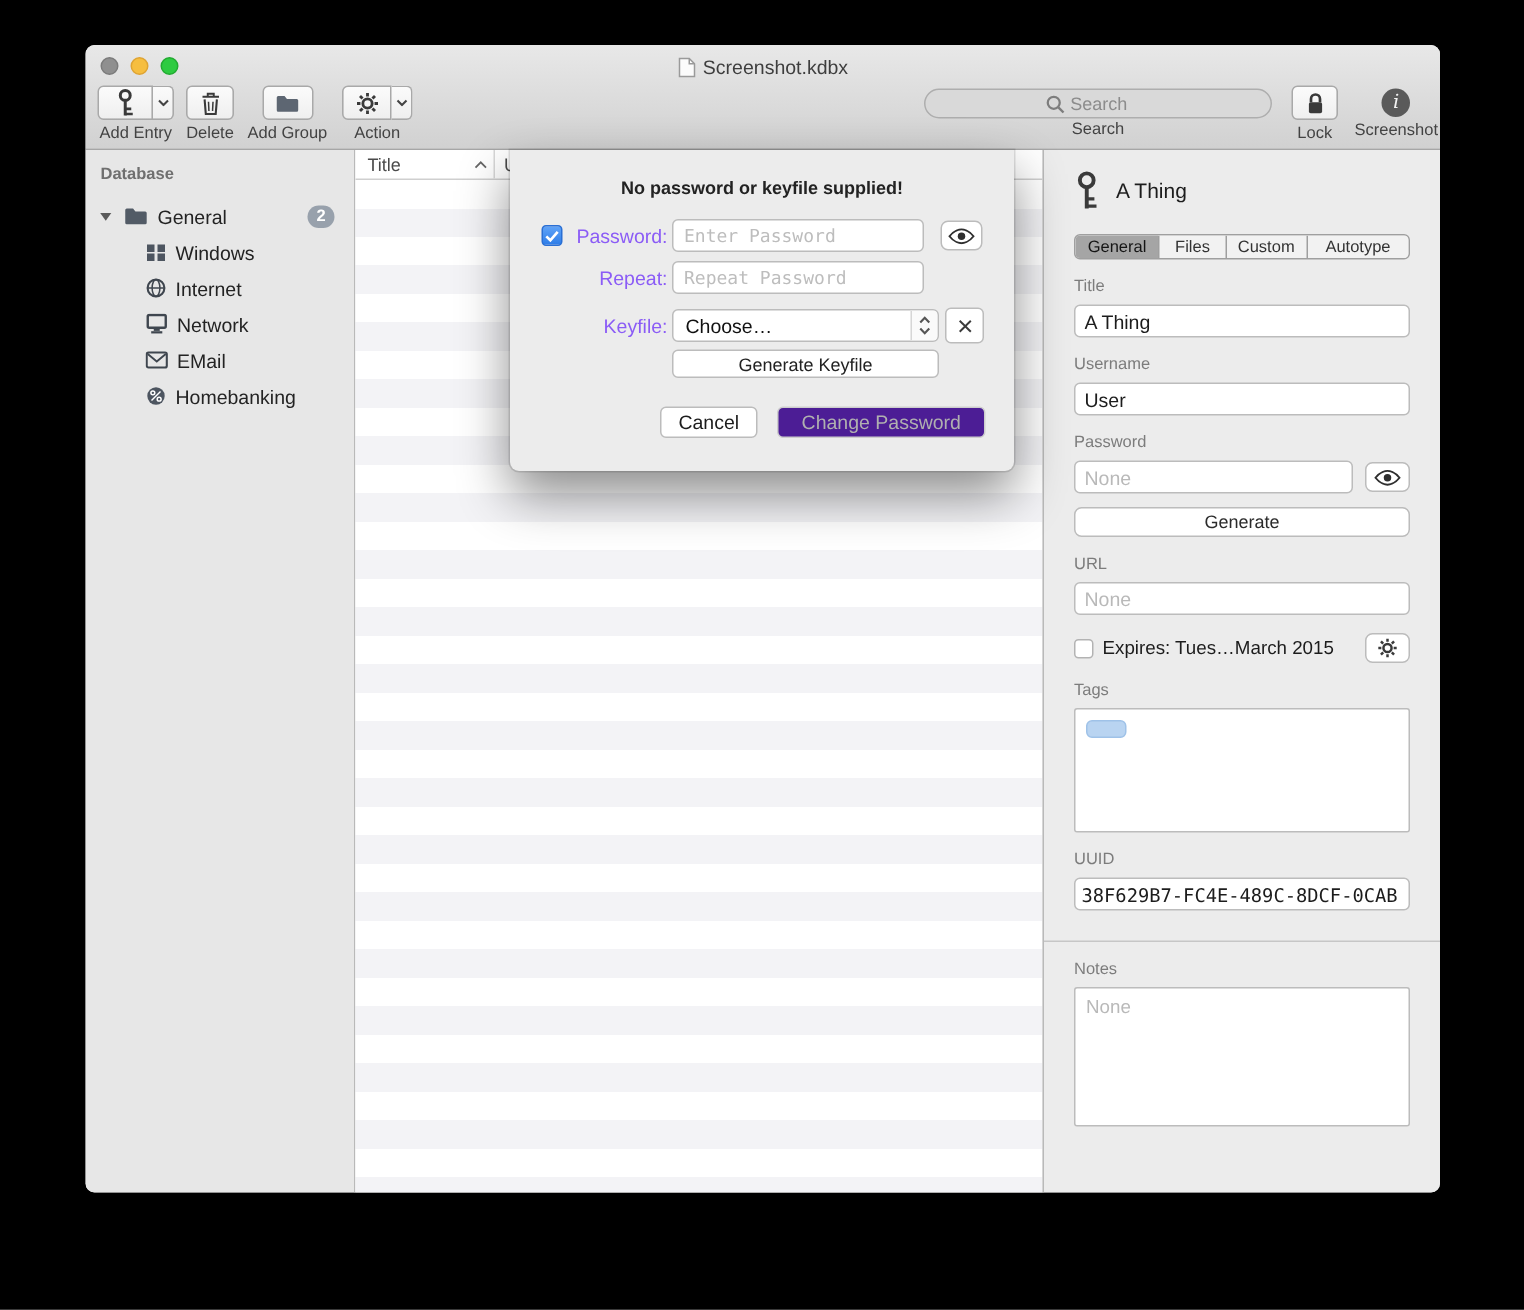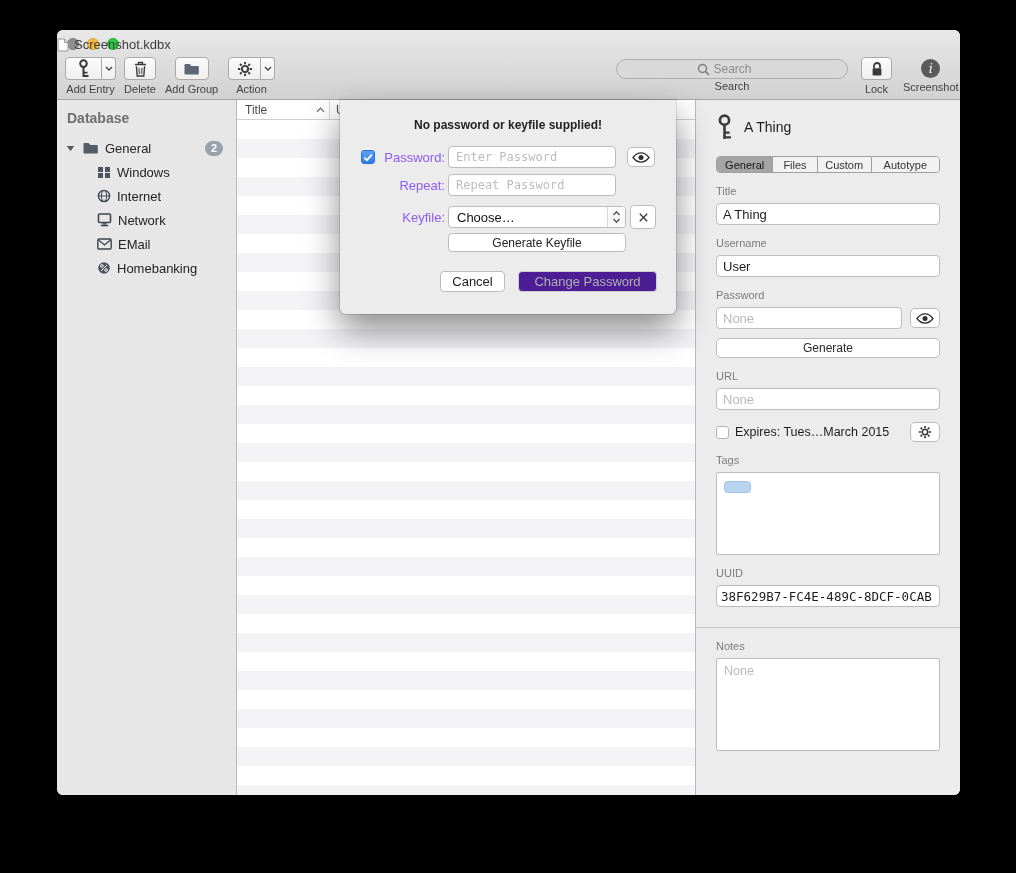--- a/index.html
+++ b/index.html
@@ -5,37 +5,37 @@
   *{margin:0;padding:0;box-sizing:border-box}
   html,body{width:1016px;height:873px;background:#000;font-family:"Liberation Sans",sans-serif;overflow:hidden;position:relative}
   .window{position:absolute;left:57px;top:30px;width:903px;height:765px;border-radius:6px;overflow:hidden;background:#ececec;box-shadow:0 22px 55px rgba(0,0,0,.6)}
   
   .chrome{position:absolute;left:0;top:0;width:100%;height:70px;background:linear-gradient(#e8e8e8,#d1d1d1);border-bottom:1px solid #a6a6a6;z-index:5}
   .traffic{position:absolute;left:10px;top:8px;display:flex;gap:8px}
   .tl{width:12px;height:12px;border-radius:50%;cursor:default}
   .tl.close{background:#8f8f8f;border:1px solid #7b7b7b}
   .tl.min{background:#f6be40;border:1px solid #dfa433}
   .tl.zoom{background:#2ecb41;border:1px solid #22ab31}
-  .title-wrap{position:absolute;left:0;right:0;top:6px;height:17px;display:flex;align-items:center;gap:5px}
+  .title-wrap{position:absolute;left:0;right:0;top:6px;height:17px;display:flex;justify-content:center;align-items:center;gap:5px}
   .win-title{font-size:13px;color:#3e3e3e}
   .tb-group{position:absolute;top:27px;display:flex;flex-direction:column;align-items:center}
   .tb-label{font-size:11px;color:#434343;margin-top:3px;white-space:nowrap}
   .tb-btn{height:23px;background:linear-gradient(#fbfbfb,#efefef);border:1px solid #a9a9a9;border-radius:4px;display:flex;align-items:center;justify-content:center}
   .split{display:flex}
   .split .main-part{border-radius:4px 0 0 4px;width:37px}
   .split .arrow-part{border-radius:0 4px 4px 0;width:14px;border-left:none}
   .solo{width:32px}
   .search-field{width:232px;height:20px;border-radius:10px;background:#d9d9d9;border:1px solid #aeaeae;display:flex;align-items:center;justify-content:center;gap:4px}
   .search-field input{border:none;background:transparent;outline:none;width:54px;font-size:12px;color:#333}
   .search-field input::placeholder{color:#8c8c8c}
   .info-circle{width:19px;height:19px;border-radius:50%;background:#5a5a5a;color:#f3f3f3;font-size:13px;font-family:"DejaVu Serif",serif;font-style:italic;display:flex;align-items:center;justify-content:center;margin-top:2px}
   
   .main{position:absolute;top:70px;left:0;width:903px;height:695px;display:flex}
   .sidebar{width:180px;height:100%;background:#e7e7e7;border-right:1px solid #b9b9b9;padding-top:6px;flex:none}
-  .sb-header{font-size:14px;font-weight:700;color:#6f6f6f;padding:4px 0 10px 10px}
+  .sb-header{font-size:11px;font-weight:700;color:#6f6f6f;padding:4px 0 10px 10px}
   .sb-row{height:24px;display:flex;align-items:center;font-size:13px;color:#232323;gap:6px}
   .sb-row .disclosure{width:12px;margin-left:7px;display:flex;justify-content:center}
   .sb-row.child{padding-left:40px}
   .sb-ic{display:flex;align-items:center}
   .badge{margin-left:auto;margin-right:13px;background:#98a1ac;color:#fff;font-size:11px;font-weight:700;min-width:18px;height:15px;border-radius:8px;display:flex;align-items:center;justify-content:center;padding:0 5px}
   .entry-list{width:458px;height:100%;background:#fff;position:relative;flex:none}
   .list-header{height:20px;border-bottom:1px solid #cfcfcf;display:flex;align-items:center;font-size:12px;color:#4a4a4a;background:#fff}
   .col-title{width:93px;height:100%;padding-left:8px;display:flex;align-items:center;border-right:1px solid #d8d8d8}
   .col-title .sort{margin-left:auto;margin-right:4px;display:flex}
   .col-u{padding-left:6px}

